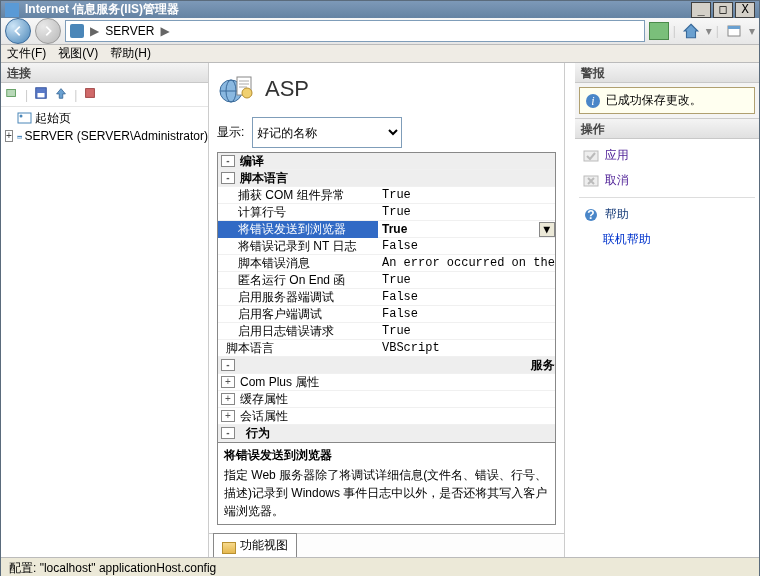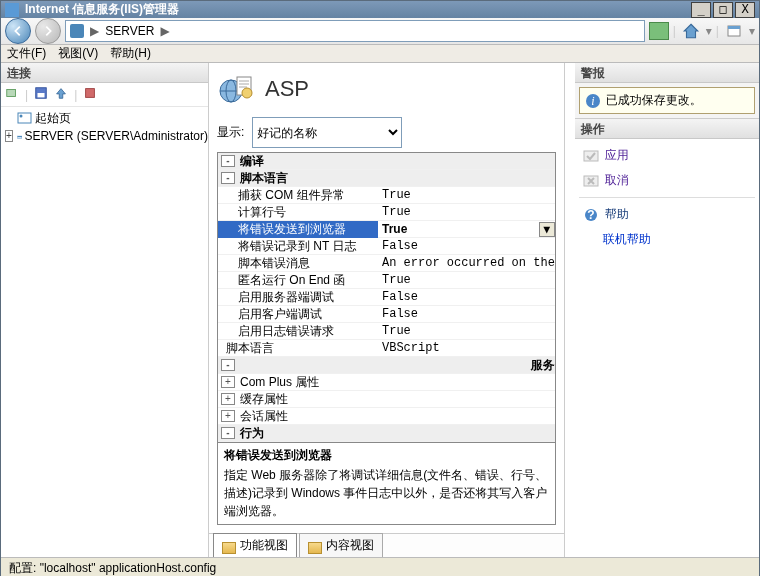--- a/index.html
+++ b/index.html
@@ -237,37 +237,33 @@
           <div class="grow">
               <span class="exp">+</span>
               <span class="name" style="flex:1;">缓存属性</span>
             </div>
           <div class="grow">
               <span class="exp">+</span>
               <span class="name" style="flex:1;">会话属性</span>
             </div>
           <div class="grow cat">
               <span class="exp">-</span>
-              <span class="name" style="flex:1;">行为</span>
+              <span class="name" style="flex:1;margin-left:6px;">行为</span>
             </div>
         </div>
 
         <div class="desc">
           <div class="desc-t">将错误发送到浏览器</div>
           <div class="desc-b">指定 Web 服务器除了将调试详细信息(文件名、错误、行号、描述)记录到 Windows 事件日志中以外，是否还将其写入客户端浏览器。</div>
         </div>
       </div>
       <div class="viewtabs">
         <div class="viewtab active">
             <span class="viewtab-icon"></span>
             <span>功能视图</span>
-          </div>
-        <div class="viewtab">
-            <span class="viewtab-icon"></span>
-            <span>内容视图</span>
           </div>
       </div>
     </div>
 
     <div class="panel right">
       <div class="hdr">警报</div>
       <div class="alert-sec">
         <div class="alert-box">
           <span class="info-i">i</span>
           <span>已成功保存更改。</span>

